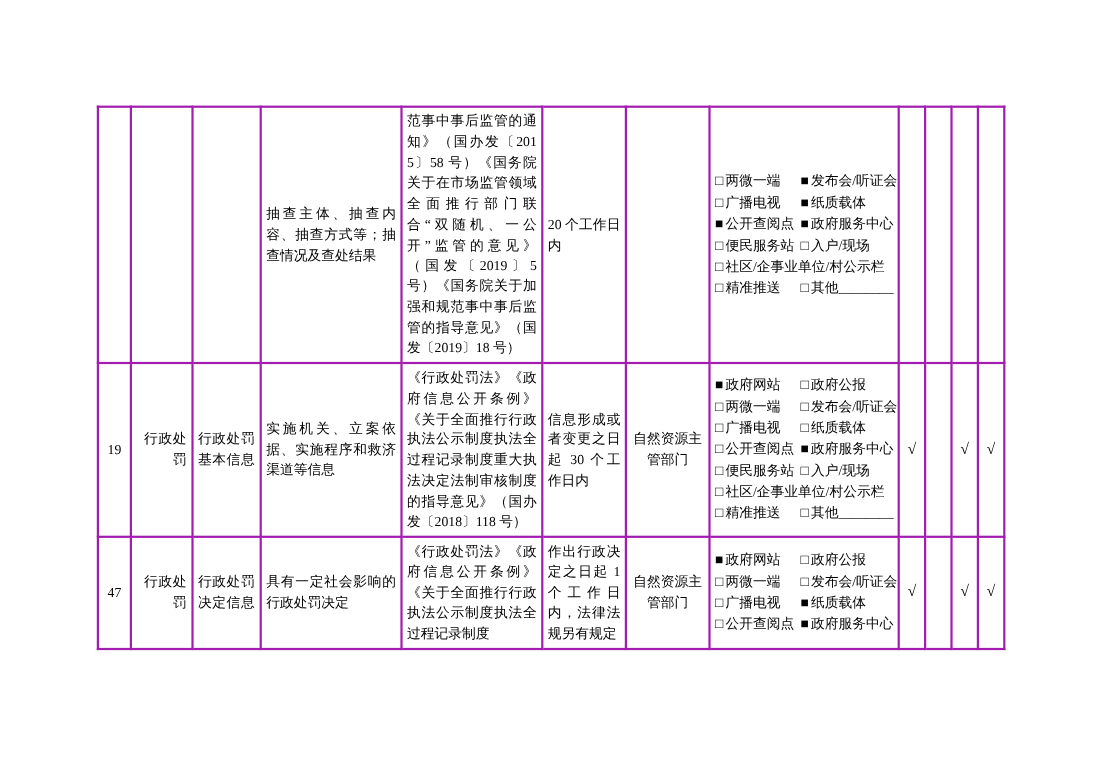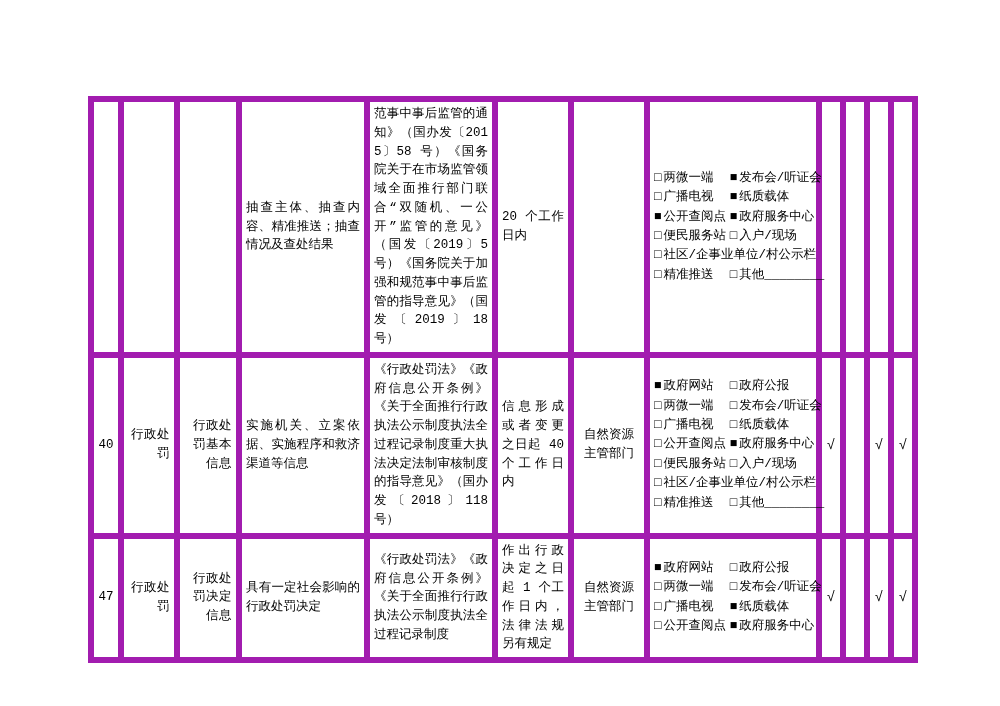--- a/index.html
+++ b/index.html
@@ -22,27 +22,26 @@
   }
   table.doc-table {
     position: absolute;
     left: 88px;
     top: 96px;
     border-collapse: collapse;
     table-layout: fixed;
     width: 824px;
   }
   table.doc-table td {
-    border: 6px solid #a21caf;
+    border: 2px solid #a21caf;
     vertical-align: middle;
     padding: 3px 4px;
     font-size: 12.5px;
     line-height: 1.5;
     word-break: break-all;
-    font-family: Liberation Mono, monospace;
   }
   
   col.c-idx   { width: 30px; }
   col.c-cat   { width: 56px; }
   col.c-name  { width: 62px; }
   col.c-cont  { width: 128px; }
   col.c-basis { width: 128px; }
   col.c-time  { width: 76px; }
   col.c-org   { width: 76px; }
   col.c-chan  { width: 172px; }
@@ -122,21 +121,21 @@
         <col class="c-t2">
         <col class="c-t3">
         <col class="c-t4">
     </colgroup>
     <tbody>
 
       <tr>
         <td class="idx"></td>
         <td class="cat"></td>
         <td class="name"></td>
-        <td class="cont">抽查主体、抽查内容、精准推送；抽查情况及查处结果</td>
+        <td class="cont">抽查主体、抽查内容、抽查方式等；抽查情况及查处结果</td>
         <td class="basis">范事中事后监管的通知》（国办发〔2015〕58 号）《国务院关于在市场监管领域全面推行部门联合“双随机、一公开”监管的意见》（国发〔2019〕5 号）《国务院关于加强和规范事中事后监管的指导意见》（国发〔2019〕18 号）</td>
         <td class="time">20 个工作日内</td>
         <td class="org"></td>
         <td class="chan">
           <div class="chan-grid">
             <span class="chan-item half box-empty">两微一端</span>
             <span class="chan-item half box-filled">发布会/听证会</span>
             <span class="chan-item half box-empty">广播电视</span>
             <span class="chan-item half box-filled">纸质载体</span>
             <span class="chan-item half box-filled">公开查阅点</span>
@@ -148,26 +147,26 @@
             <span class="chan-item half box-empty">其他________</span>
           </div>
         </td>
         <td class="tick"><span class="tick-mark"></span></td>
         <td class="tick"><span class="tick-mark"></span></td>
         <td class="tick"><span class="tick-mark"></span></td>
         <td class="tick"><span class="tick-mark"></span></td>
       </tr>
 
       <tr>
-        <td class="idx">40</td>
+        <td class="idx">19</td>
         <td class="cat">行政处罚</td>
         <td class="name">行政处罚基本信息</td>
         <td class="cont">实施机关、立案依据、实施程序和救济渠道等信息</td>
         <td class="basis">《行政处罚法》《政府信息公开条例》《关于全面推行行政执法公示制度执法全过程记录制度重大执法决定法制审核制度的指导意见》（国办发〔2018〕118 号）</td>
-        <td class="time">信息形成或者变更之日起 40 个工作日内</td>
+        <td class="time">信息形成或者变更之日起 30 个工作日内</td>
         <td class="org">自然资源主管部门</td>
         <td class="chan">
           <div class="chan-grid">
             <span class="chan-item half box-filled">政府网站</span>
             <span class="chan-item half box-empty">政府公报</span>
             <span class="chan-item half box-empty">两微一端</span>
             <span class="chan-item half box-empty">发布会/听证会</span>
             <span class="chan-item half box-empty">广播电视</span>
             <span class="chan-item half box-empty">纸质载体</span>
             <span class="chan-item half box-empty">公开查阅点</span>

